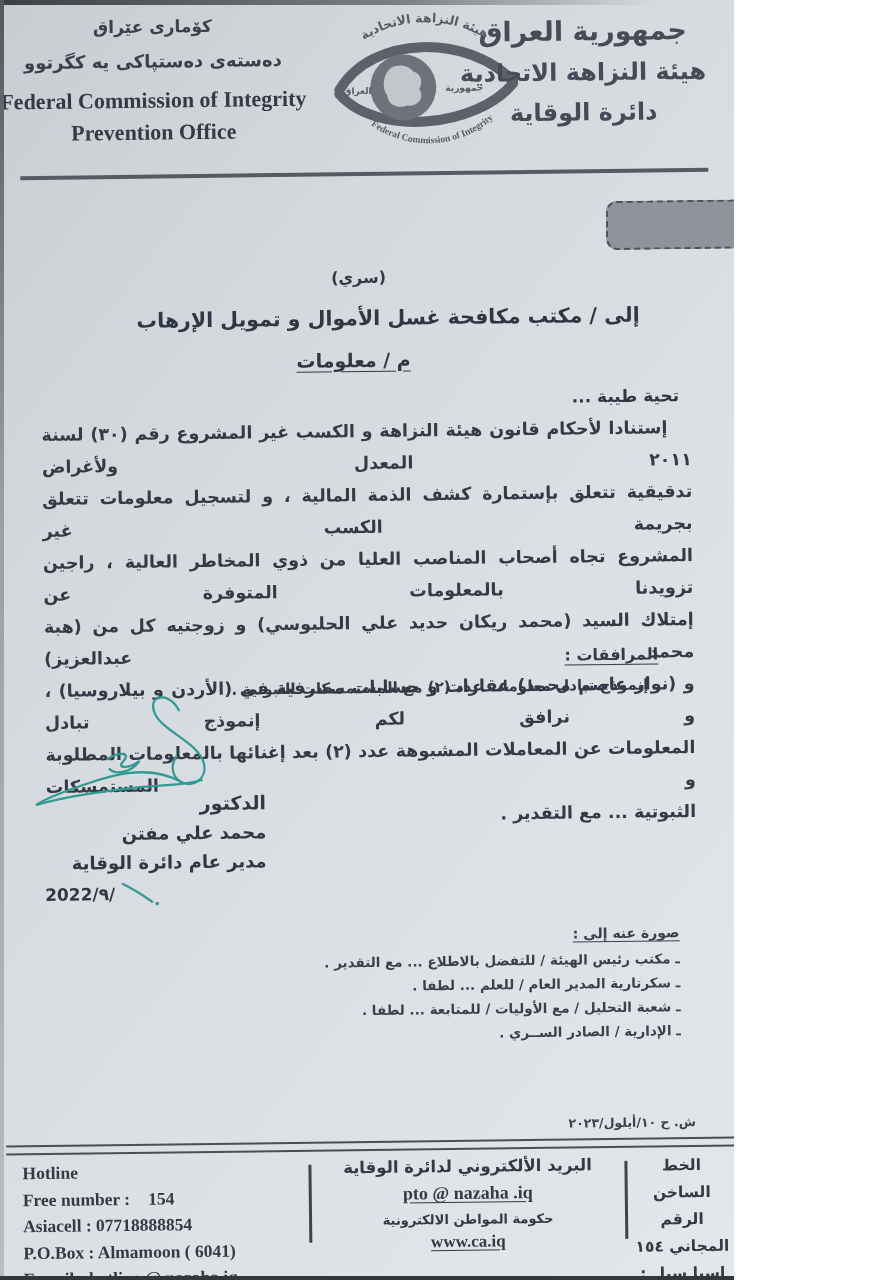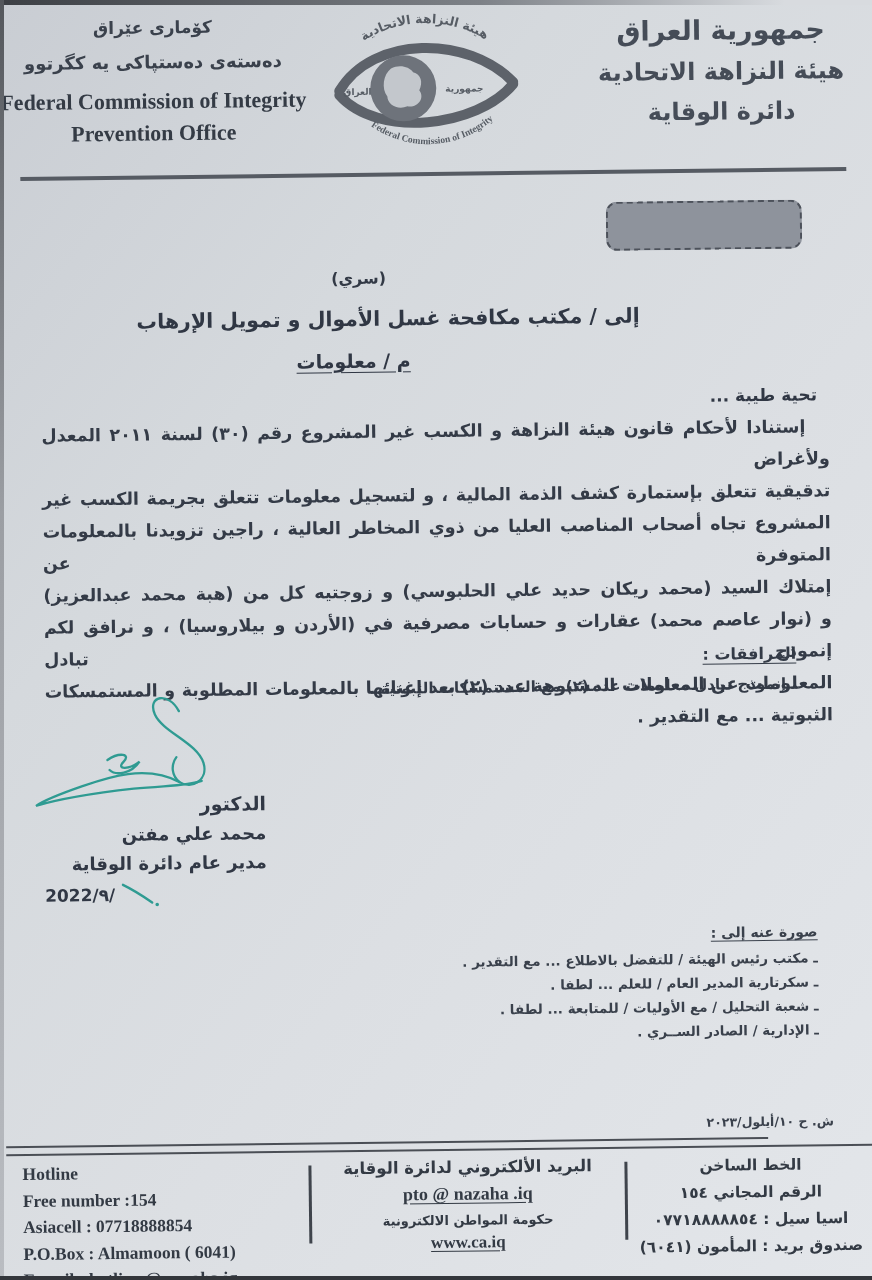--- a/index.html
+++ b/index.html
@@ -1,17 +1,17 @@
 <!DOCTYPE html>
 <html lang="ar"><head>
 <meta charset="utf-8">
 <style>
   html,body{margin:0;padding:0;}
   body{width:872px;height:1280px;overflow:hidden;font-family:"DejaVu Sans",sans-serif;}
-  .page{position:relative;width:872px;height:1280px;overflow:hidden;
+  .page{position:relative;width:734px;height:1280px;overflow:hidden;
         background:linear-gradient(128deg,#c9cdd3 0%,#d5d9dd 30%,#dcdfe3 60%,#e3e6ea 100%);}
   .edge-top{position:absolute;top:0;left:0;width:100%;height:5px;
         background:linear-gradient(90deg,#3c3f44 0%,#7d8187 55%,#d8dbdf 90%);z-index:9;}
   .edge-left{position:absolute;top:0;left:0;width:4px;height:100%;
         background:linear-gradient(#54575c,#9b9ea3 40%,#babdc2);z-index:9;}
   .edge-bottom{position:absolute;bottom:0;left:0;width:100%;height:4px;background:#33363b;z-index:9;}
   .tilt{position:absolute;inset:0;transform:rotate(-0.7deg);transform-origin:50% 50%;}
 
   
   .hdr-left{position:absolute;left:6px;top:14px;width:308px;text-align:center;color:#3a414c;}
@@ -60,21 +60,21 @@
   .copy-to ul{list-style:none;margin:6px 0 0 0;padding:0;}
   .copy-to li{font-size:13.5px;font-weight:bold;line-height:24px;}
 
   .ref-note{position:absolute;top:1118px;right:44px;direction:rtl;font-size:12.5px;font-weight:bold;color:#3a414c;}
 
   .footer-rule1{position:absolute;top:1141px;left:0;width:762px;height:2px;background:#4a4e55;}
   .footer-rule2{position:absolute;top:1149px;left:0;width:100%;height:2px;background:#4a4e55;}
   .footer{position:absolute;top:1152px;left:0;right:0;height:128px;color:#333a44;}
   .f-left{position:absolute;left:16px;top:4px;width:280px;font-family:"Liberation Serif",serif;
         font-weight:bold;font-size:17.5px;line-height:26.5px;}
-  .f-val{}
+  .f-val{margin-left:18px;}
   .f-underline{text-decoration:underline;text-underline-offset:3px;}
   .f-div{position:absolute;top:12px;width:3px;height:78px;background:#3f444c;}
   .f-div1{left:302px;}
   .f-div2{left:618px;}
   .f-mid{position:absolute;left:312px;top:6px;width:298px;text-align:center;direction:rtl;}
   .f-mid-1{font-size:16.5px;font-weight:bold;}
   .f-mid-2{font-family:"Liberation Serif",serif;font-size:18px;font-weight:bold;direction:ltr;
         text-decoration:underline;text-underline-offset:3px;margin-top:7px;}
   .f-mid-3{font-size:13px;font-weight:bold;margin-top:8px;}
   .f-mid-4{font-family:"Liberation Serif",serif;font-size:17px;font-weight:bold;direction:ltr;

